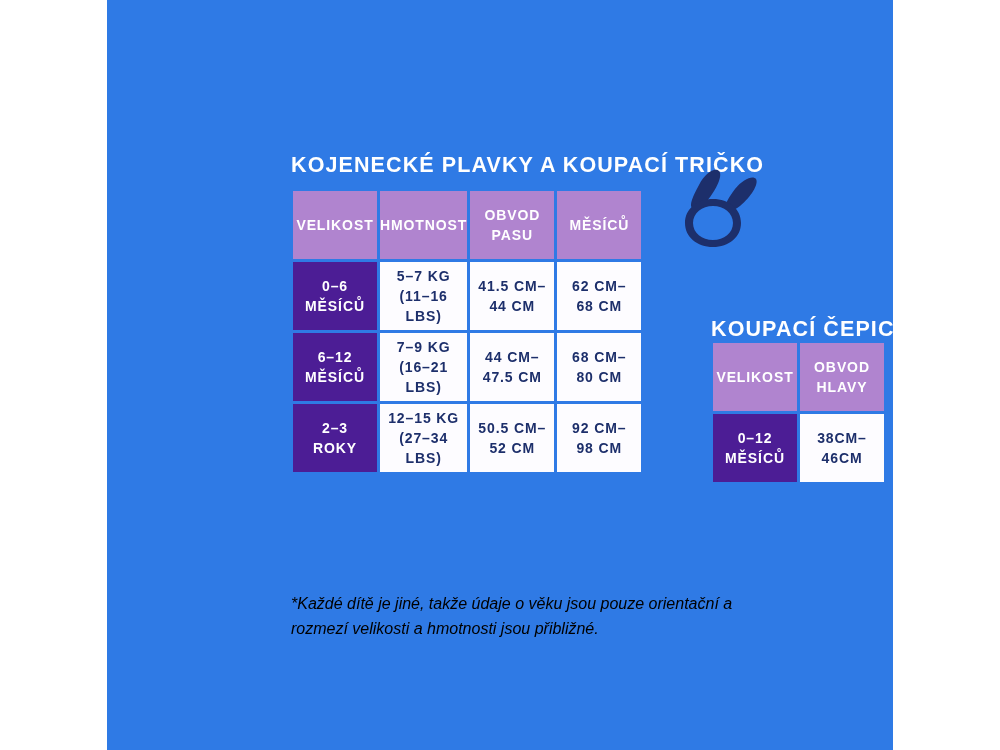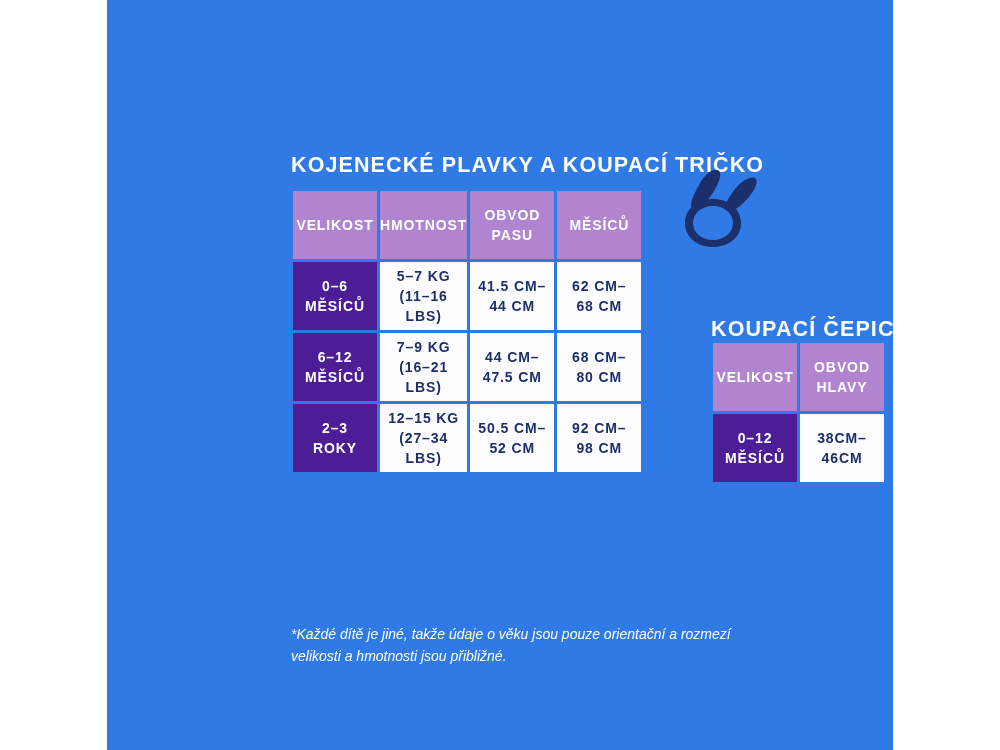--- a/index.html
+++ b/index.html
@@ -88,24 +88,24 @@
   }
   .val-cell {
     background: #fdfcff;
     color: #1d2f6b;
   }
 
   
   #footnote {
     position: absolute;
     left: 184px;
-    top: 610px;
+    top: 576px;
     width: 470px;
-    color: #ffffff;
-    font-size: 14px;
+    color: #000000;
+    font-size: 16px;
     line-height: 1.55;
     font-style: italic;
   }
 
   
   #splash {
     position: absolute;
     left: 548px;
     top: 165px;
     width: 130px;

